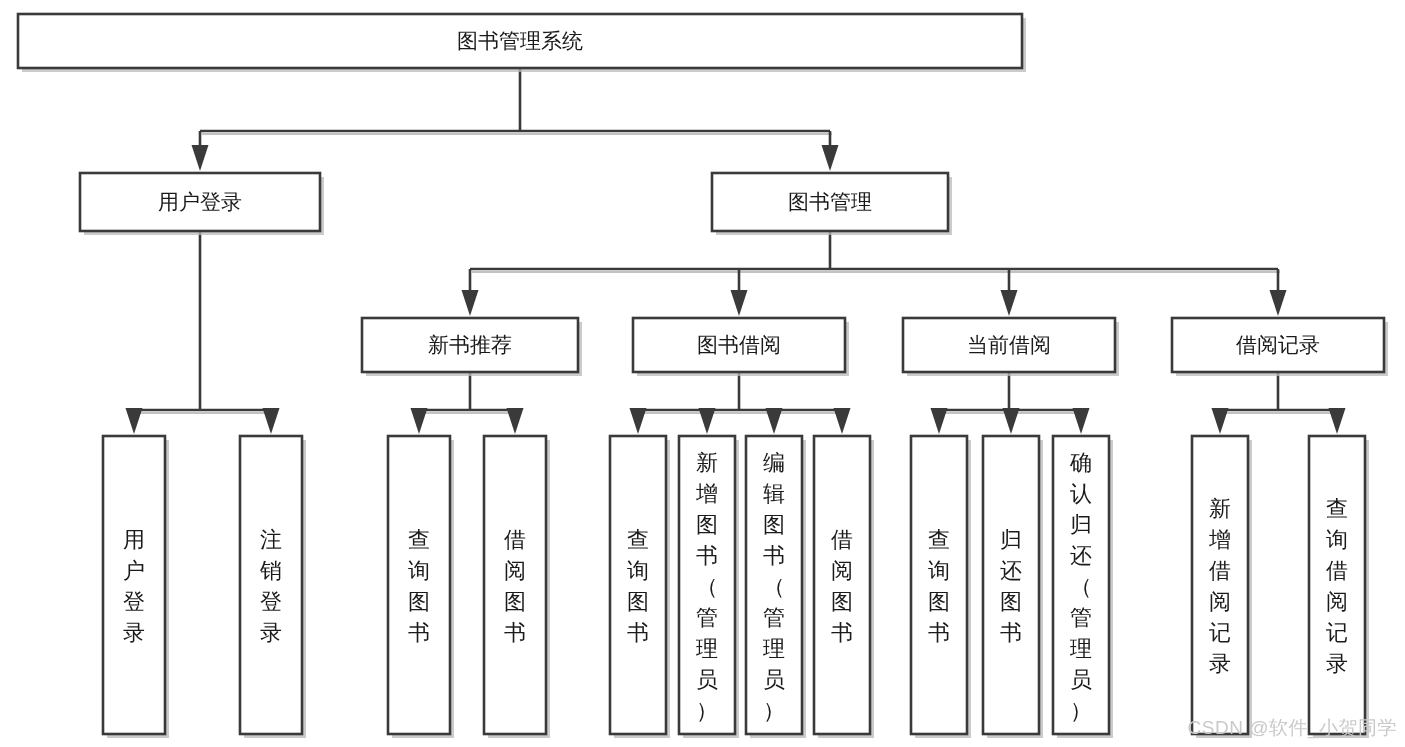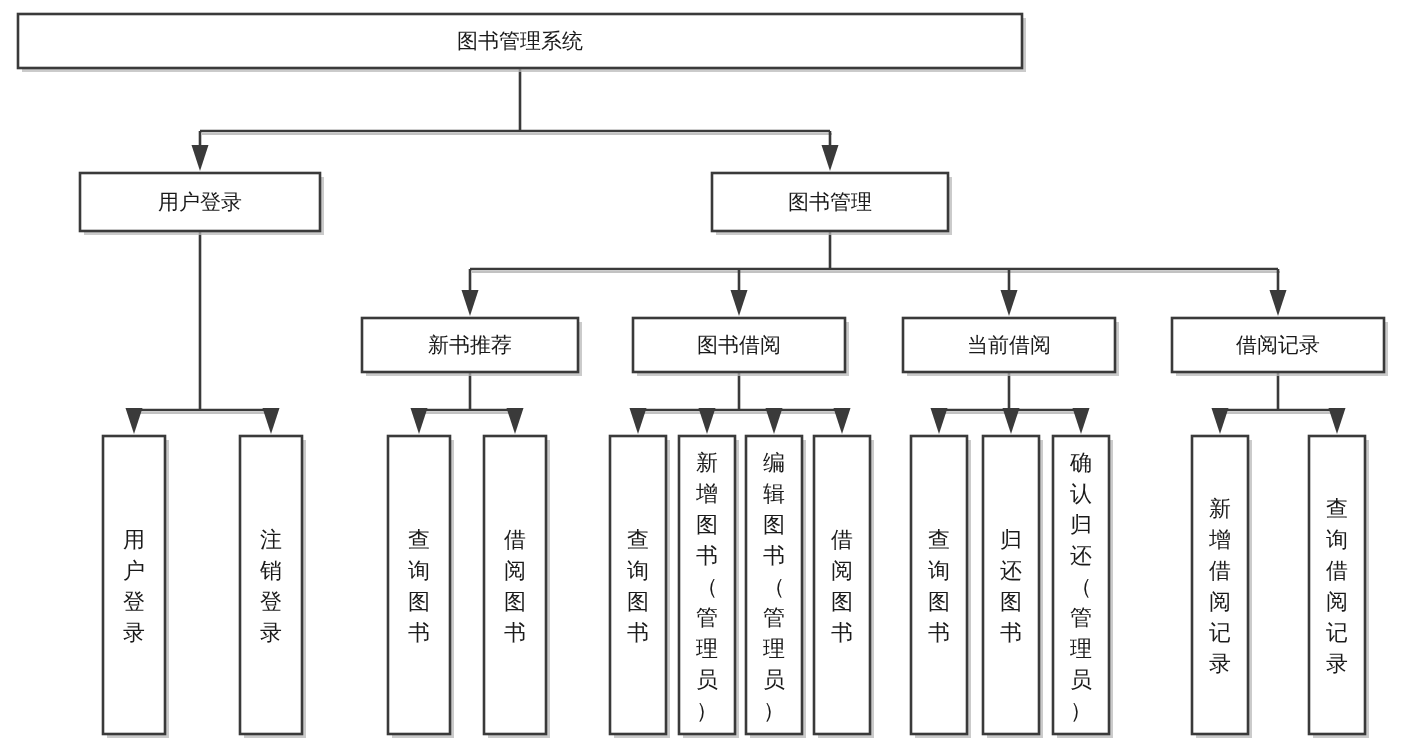--- a/index.html
+++ b/index.html
@@ -253,13 +253,14 @@
           <rect class="node-rect" x="1192" y="436" width="56" height="298"></rect>
           <text class="node-label-vertical" x="1220" y="516.18"><tspan x="1220" dy="0">新</tspan><tspan x="1220" dy="31">增</tspan><tspan x="1220" dy="31">借</tspan><tspan x="1220" dy="31">阅</tspan><tspan x="1220" dy="31">记</tspan><tspan x="1220" dy="31">录</tspan></text>
         </g>
         <g>
           <rect class="node-shadow" x="1313" y="440" width="56" height="298"></rect>
           <rect class="node-rect" x="1309" y="436" width="56" height="298"></rect>
           <text class="node-label-vertical" x="1337" y="516.18"><tspan x="1337" dy="0">查</tspan><tspan x="1337" dy="31">询</tspan><tspan x="1337" dy="31">借</tspan><tspan x="1337" dy="31">阅</tspan><tspan x="1337" dy="31">记</tspan><tspan x="1337" dy="31">录</tspan></text>
         </g>
       </g>
   </svg>
+  <div class="watermark">CSDN @软件_小贺同学</div>
 </div>
 
 </body></html>

